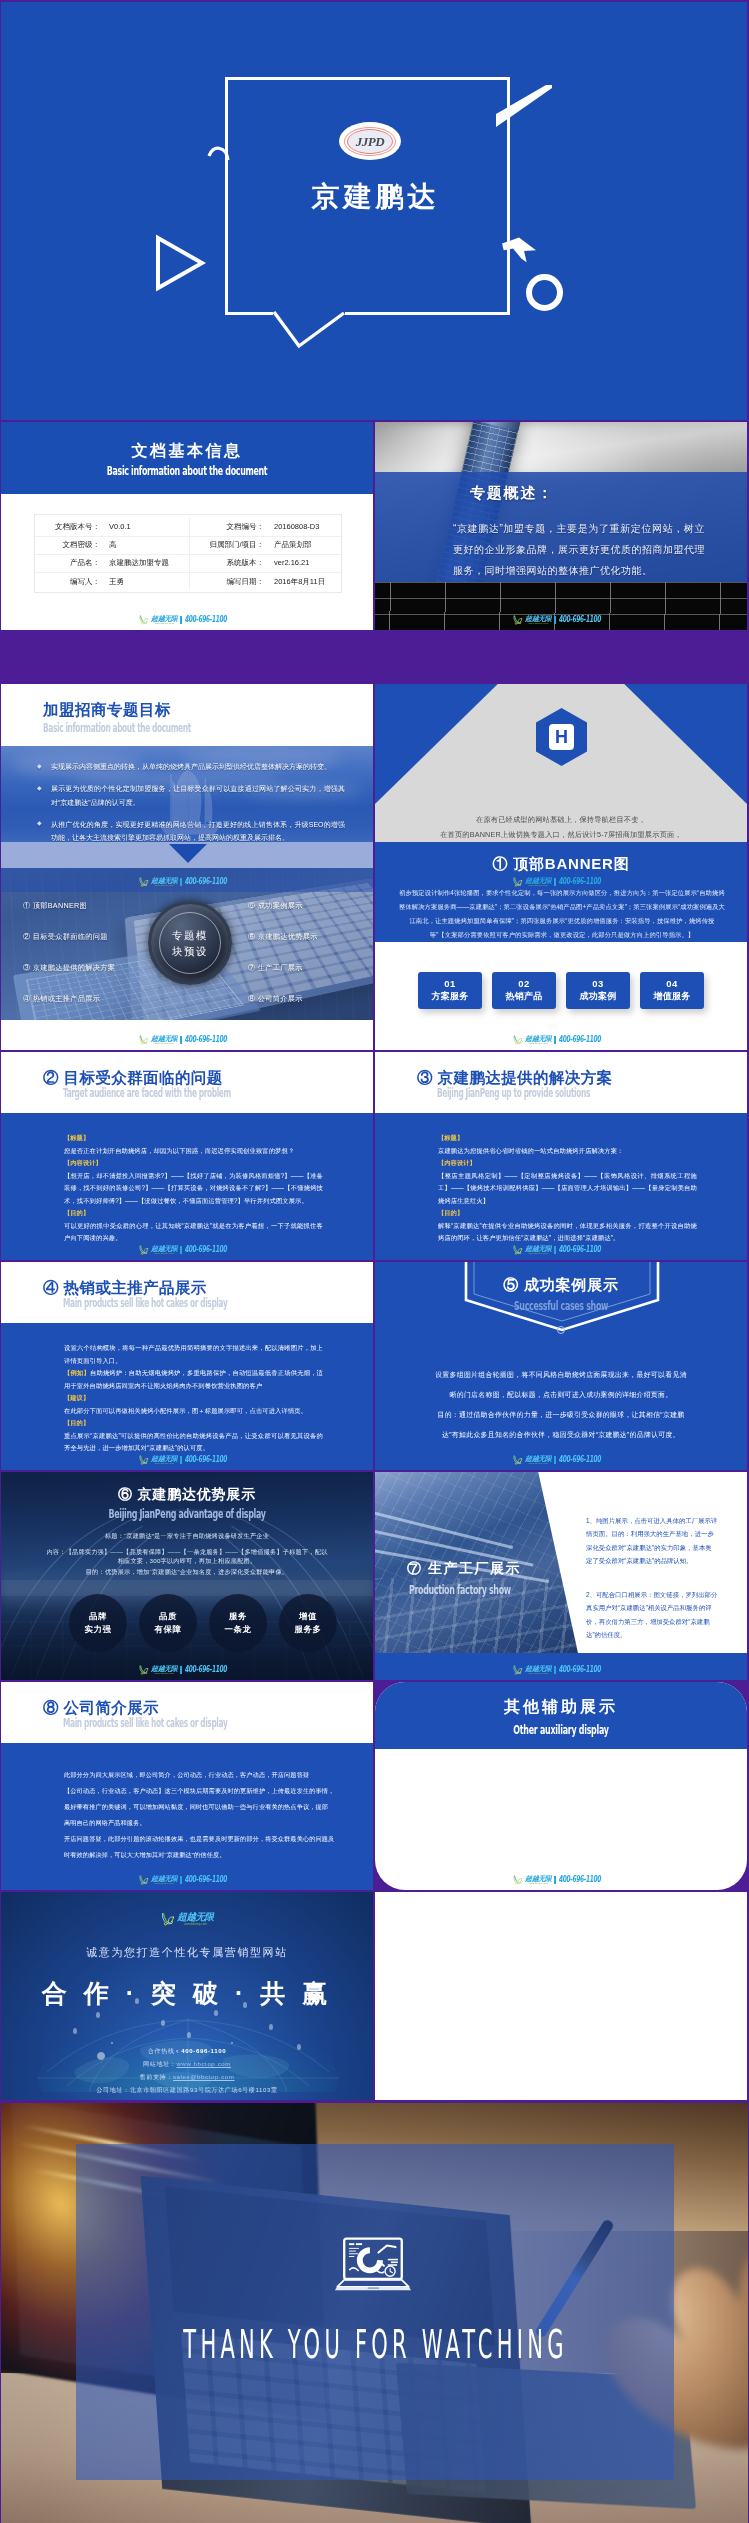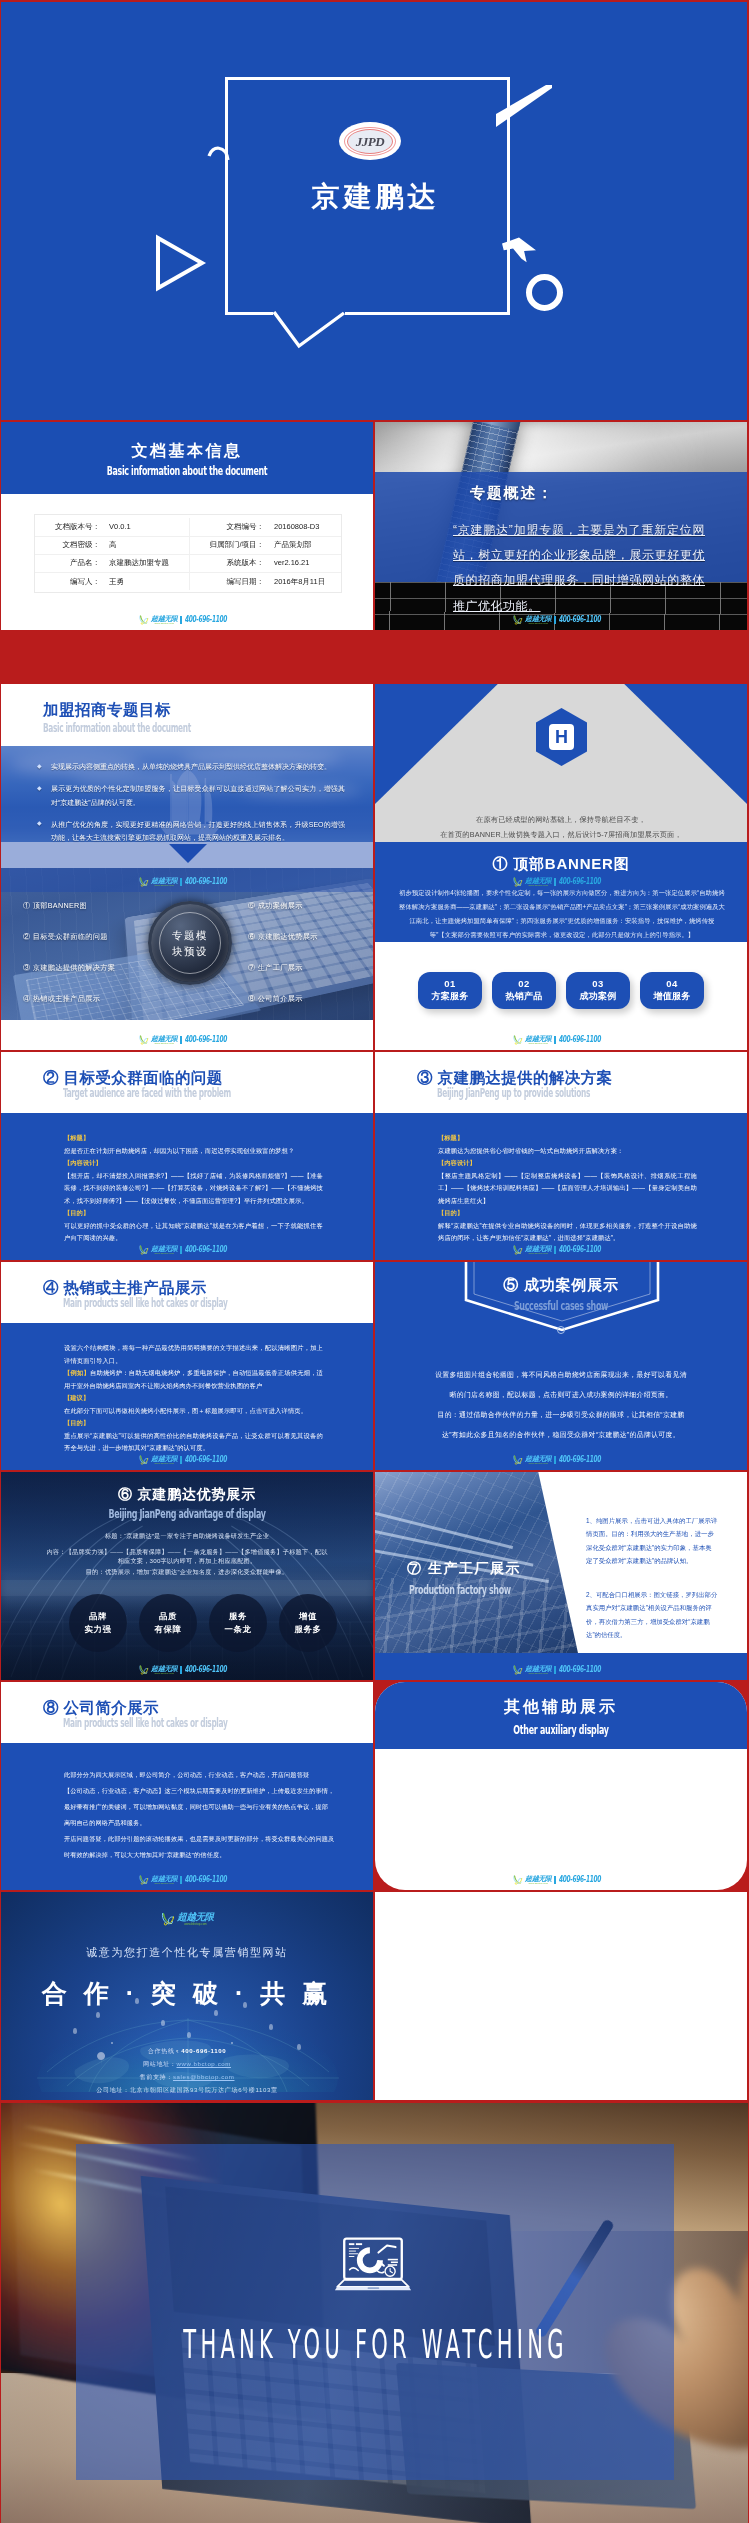--- a/index.html
+++ b/index.html
@@ -1,18 +1,18 @@
 <!DOCTYPE html>
 <html><head>
 <meta charset="utf-8">
 <style>
 *{margin:0;padding:0;box-sizing:border-box;}
 html,body{width:749px;height:2523px;}
 body{font-family:"Liberation Sans",sans-serif;background:#000;overflow:hidden;}
-.page{position:relative;width:749px;height:2523px;background:#b91c1c;}
+.page{position:relative;width:749px;height:2523px;background:#4c1d95;}
 .slide{position:absolute;overflow:hidden;background:#fff;}
 
 
 #s1{left:1px;top:2px;width:746px;height:418px;background:#1b4eb3;}
 .s1-frame{position:absolute;left:224px;top:75px;width:285px;height:238px;border:3.4px solid #fff;}
 .s1-tri{position:absolute;left:155px;top:227px;width:0;height:0;}
 .s1-ring{position:absolute;left:525px;top:272px;width:37px;height:37px;border:6.5px solid #fff;border-radius:50%;}
 .s1-slash{position:absolute;left:492px;top:80px;width:60px;height:48px;}
 .s1-arrow{position:absolute;left:500px;top:233px;width:36px;height:28px;}
 .s1-hook{position:absolute;left:206px;top:140px;width:24px;height:22px;}
@@ -55,21 +55,21 @@
 #s3{background:#6d6d6d;}
 #s3 .sky{position:absolute;left:0;top:0;width:100%;height:165px;background:linear-gradient(172deg,#9a9a9a 0%,#b4b4b4 12%,#cfcfcf 26%,#a5a5a5 44%,#7f7f7f 62%,#5d5d5d 80%,#444 100%);}
 #s3 .streaky{position:absolute;left:0;top:2px;width:100%;height:52px;background:linear-gradient(97deg,rgba(255,255,255,0) 0%,rgba(255,255,255,.55) 18%,rgba(255,255,255,.80) 36%,rgba(255,255,255,.45) 54%,rgba(255,255,255,.1) 74%,rgba(255,255,255,0) 90%);filter:blur(5px);}
 #s3 .tower{position:absolute;left:100px;top:-6px;width:46px;height:250px;background:linear-gradient(92deg,#223a63 0%,#35558a 16%,#5d7eae 40%,#42639a 64%,#1e3257 88%,#13203a 100%);transform:rotate(13deg);transform-origin:50% 0;box-shadow:0 0 18px rgba(0,0,0,.45);}
 #s3 .tower .grid{position:absolute;inset:0;background:repeating-linear-gradient(to bottom,rgba(255,255,255,.30) 0 1px,transparent 1px 6px),repeating-linear-gradient(to right,rgba(255,255,255,.18) 0 1px,transparent 1px 9px);}
 #s3 .tower .cap{position:absolute;left:0;top:0;width:100%;height:10px;background:linear-gradient(92deg,#44628f,#8aa4ca 40%,#2b4570);}
 #s3 .ground{position:absolute;left:0;top:160px;width:100%;height:49px;background:#070707;}
 #s3 .ground .gl{position:absolute;left:-40px;top:0;right:-40px;bottom:0;background:repeating-linear-gradient(91deg,rgba(135,135,135,.85) 0 1px,transparent 1px 55px),repeating-linear-gradient(to bottom,rgba(125,125,125,.7) 0 1px,transparent 1px 16px);}
 #s3 .band{position:absolute;left:0;top:50px;width:100%;height:110px;background:rgba(30,74,172,.86);}
 #s3 .t{position:absolute;left:80px;top:62px;color:#fff;font-size:15px;font-weight:bold;letter-spacing:1.8px;text-shadow:0 1px 2px rgba(0,0,0,.4);margin-left:15px;}
-#s3 .b{position:absolute;left:78px;top:96px;width:252px;color:#eef2fc;font-size:12px;line-height:2.1;letter-spacing:.5px;text-align:justify;text-shadow:0 1px 1px rgba(0,0,0,.4);text-decoration:underline;}
+#s3 .b{position:absolute;left:78px;top:96px;width:252px;color:#eef2fc;font-size:10px;line-height:2.1;letter-spacing:.5px;text-align:justify;text-shadow:0 1px 1px rgba(0,0,0,.4);}
 
 
 #s4 .hdr{position:absolute;left:0;top:0;width:100%;height:62px;background:#fff;}
 #s4 .h1{position:absolute;left:42px;top:16px;color:#1d4fb5;font-size:15.5px;font-weight:bold;letter-spacing:.5px;}
 #s4 .h2{position:absolute;left:42px;top:36px;color:#c3cddd;font-size:12.4px;font-weight:bold;font-family:"DejaVu Sans Condensed","DejaVu Sans",sans-serif;letter-spacing:-.55px;transform:scaleX(.665);transform-origin:left top;white-space:nowrap;}
 #s4 .pic{position:absolute;left:0;top:62px;width:100%;height:146px;background:linear-gradient(180deg,#8fb2e2 0%,#6d97d6 12%,#4b7fc9 26%,#3468bb 42%,#3e6fbe 56%,#5c89cb 70%,#4476c2 84%,#3160b1 100%);overflow:hidden;}
 #s4 .cloud{position:absolute;border-radius:50%;background:rgba(255,255,255,.35);filter:blur(7px);}
 #s4 .ship{position:absolute;left:138px;top:14px;width:100px;height:80px;opacity:.34;z-index:1;}
 #s4 .refl{position:absolute;left:0;top:96px;width:100%;height:56px;background:linear-gradient(180deg,rgba(255,255,255,.12),rgba(255,255,255,0));}
 #s4 .ov{position:absolute;left:0;top:0;width:100%;height:100%;background:rgba(30,74,172,.45);z-index:2;}
@@ -101,21 +101,21 @@
 #s6 .dial .ring2{position:absolute;left:8px;top:8px;right:8px;bottom:8px;border-radius:50%;border:1.1px solid rgba(255,255,255,.5);}
 #s6 .dial span{color:#fff;font-size:10.5px;font-weight:normal;letter-spacing:1.5px;line-height:1.55;z-index:2;}
 #s6 .it{position:absolute;color:#fff;font-size:7.2px;letter-spacing:.3px;text-shadow:0 1px 2px rgba(0,0,0,.45);white-space:nowrap;}
 
 
 #s7{background:#fff;}
 #s7 .top{position:absolute;left:0;top:0;width:100%;height:100px;background:#1d4fb5;}
 #s7 .t{position:absolute;left:0;top:13px;width:100%;text-align:center;color:#fff;font-size:15px;font-weight:bold;letter-spacing:.8px;}
 #s7 .b{position:absolute;left:24px;top:44px;width:326px;color:#e7eefb;font-size:6.3px;line-height:14px;text-align:center;letter-spacing:.1px;}
 #s7 .cards{position:absolute;left:0;top:130px;width:100%;display:flex;justify-content:center;gap:10px;}
-#s7 .card{width:64px;height:37px;background:#1d4fb5;border-radius:12px;display:flex;flex-direction:column;align-items:center;justify-content:center;box-shadow:3px 4px 7px rgba(0,0,0,.2);}
+#s7 .card{width:64px;height:37px;background:#1d4fb5;border-radius:3px;display:flex;flex-direction:column;align-items:center;justify-content:center;box-shadow:3px 4px 7px rgba(0,0,0,.2);}
 #s7 .card .n{color:#fff;font-size:9.5px;font-weight:bold;line-height:1.3;letter-spacing:.5px;}
 #s7 .card .l{color:#fff;font-size:9px;font-weight:bold;line-height:1.3;letter-spacing:.3px;}
 
 
 .bs .hdr{position:absolute;left:0;top:0;width:100%;height:61px;background:#fff;}
 .bs .h1{position:absolute;left:42px;top:16px;color:#1d4fb5;font-size:15.5px;font-weight:bold;letter-spacing:.4px;}
 .bs .h2{position:absolute;left:62px;top:33px;color:#c3cddd;font-size:12.4px;font-weight:bold;font-family:"DejaVu Sans Condensed","DejaVu Sans",sans-serif;letter-spacing:-.55px;transform:scaleX(.665);transform-origin:left top;white-space:nowrap;}
 .bs .body{position:absolute;left:0;top:61px;width:100%;height:147px;background:#1d4fb5;}
 .bs .tx{position:absolute;left:63px;top:80px;width:259px;}
 .bs .tag{color:#f2c744;font-size:6.3px;font-weight:bold;line-height:12.5px;}

